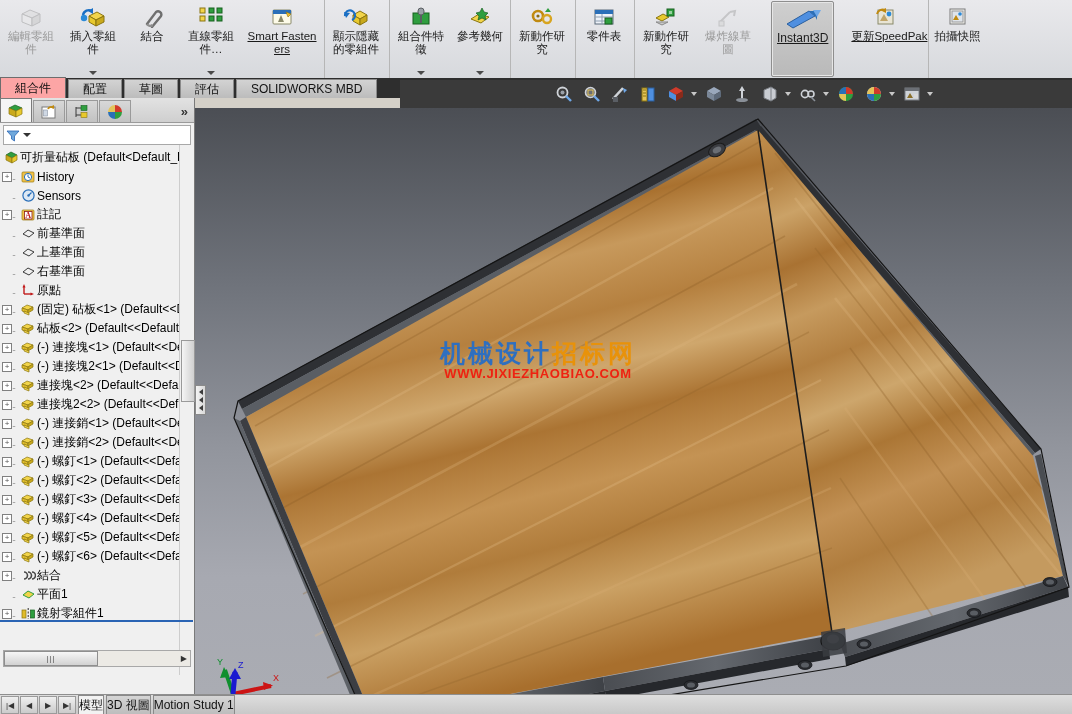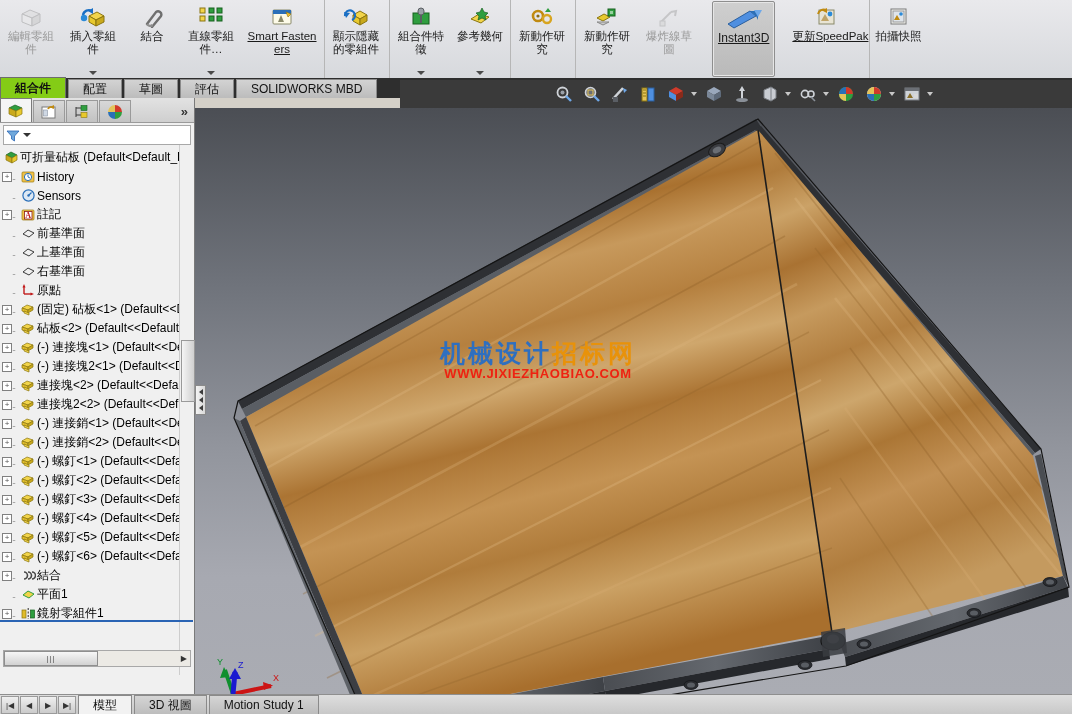--- a/index.html
+++ b/index.html
@@ -46,21 +46,21 @@
     position:absolute;left:0;top:78px;width:1072px;height:20px;
     background:#2e2e2e;display:flex;align-items:flex-end;
   }
   .rtab{
     height:18px;line-height:18px;padding:0 14px;font-size:12px;color:#111;
     background:linear-gradient(#d3d3d3,#bcbcbc);
     border:1px solid #8a8a8a;border-bottom:none;margin-right:2px;
     white-space:nowrap;cursor:default;
   }
   .rtab.sel{
-    background:#84cc16;height:20px;line-height:20px;font-weight:bold;border-color:#6d6d6d;
+    background:#fca5a5;height:20px;line-height:20px;font-weight:normal;border-color:#6d6d6d;
   }
 
   
   #viewbar{
     position:absolute;left:400px;top:80px;width:672px;height:28px;
     background:#3a3a3a;display:flex;align-items:center;padding-left:150px;
   }
   #viewbar .vi{margin:0 5px;display:flex;align-items:center;}
   #viewbar .vcar{
     width:0;height:0;border-left:3.5px solid transparent;border-right:3.5px solid transparent;
@@ -146,21 +146,21 @@
     position:absolute;left:0;top:694px;width:1072px;height:20px;
     background:linear-gradient(#dedede,#c7c7c7);border-top:1px solid #8f8f8f;
     display:flex;align-items:center;
   }
   .navbtn{
     width:16px;height:16px;margin-left:1px;
     background:linear-gradient(#f0f0f0,#cbcbcb);border:1px solid #9a9a9a;
     display:flex;align-items:center;justify-content:center;font-size:8px;color:#333;
   }
   .btab{
-    height:18px;line-height:18px;padding:0 14px;font-size:12px;color:#111;
+    height:18px;line-height:18px;padding:0 0;font-size:12px;color:#111;
     background:linear-gradient(#d5d5d5,#bdbdbd);border:1px solid #8a8a8a;
     margin-left:2px;white-space:nowrap;cursor:default;
   }
   .btab.sel{background:#f2f2f2;font-weight:normal;}
   #bottom .spacer{flex:1;}
 </style>
 </head>
 <body>
 
 <div id="ribbon">
@@ -258,20 +258,33 @@
     <div class="cmd sep">
       <div class="ico">
         <svg width="24" height="22" viewBox="0 0 24 22">
           <circle cx="8" cy="10" r="5" fill="none" stroke="#c08a10" stroke-width="2.6"></circle>
           <circle cx="17" cy="13" r="4" fill="none" stroke="#d8a520" stroke-width="2.4"></circle>
           <circle cx="8" cy="10" r="1.6" fill="#8a6b10"></circle>
           <polygon points="18,2 21,6 15,6" fill="#2f9e3f"></polygon>
         </svg>
       </div>
       <div class="lbl">新動作研究</div>
+    </div>
+    <div class="cmd sep">
+      <div class="ico">
+        <svg width="24" height="22" viewBox="0 0 24 22">
+          <rect x="3" y="4" width="18" height="14" fill="#eef2f8" stroke="#5a6a7a"></rect>
+          <rect x="3" y="4" width="18" height="4" fill="#2a6fb8"></rect>
+          <line x1="3" y1="11" x2="21" y2="11" stroke="#8fa0b2"></line>
+          <line x1="3" y1="15" x2="21" y2="15" stroke="#8fa0b2"></line>
+          <line x1="10" y1="8" x2="10" y2="18" stroke="#8fa0b2"></line>
+          <rect x="13" y="12" width="7" height="6" fill="#2f9e3f" stroke="#17601f"></rect>
+        </svg>
+      </div>
+      <div class="lbl">零件表</div>
     </div>
     <div class="cmd sep">
       <div class="ico">
         <svg width="24" height="22" viewBox="0 0 24 22">
           <polygon points="2,12 9,8 15,11 8,15" fill="#e8c92e" stroke="#8a7510"></polygon>
           <rect x="13" y="3" width="7" height="7" fill="#2f9e3f" stroke="#17601f"></rect>
           <rect x="15" y="5" width="3" height="3" fill="#fff" opacity="0.5"></rect>
           <polygon points="2,16 8,19 14,16" fill="#c9c9c9" stroke="#8a8a8a"></polygon>
         </svg>
       </div>

